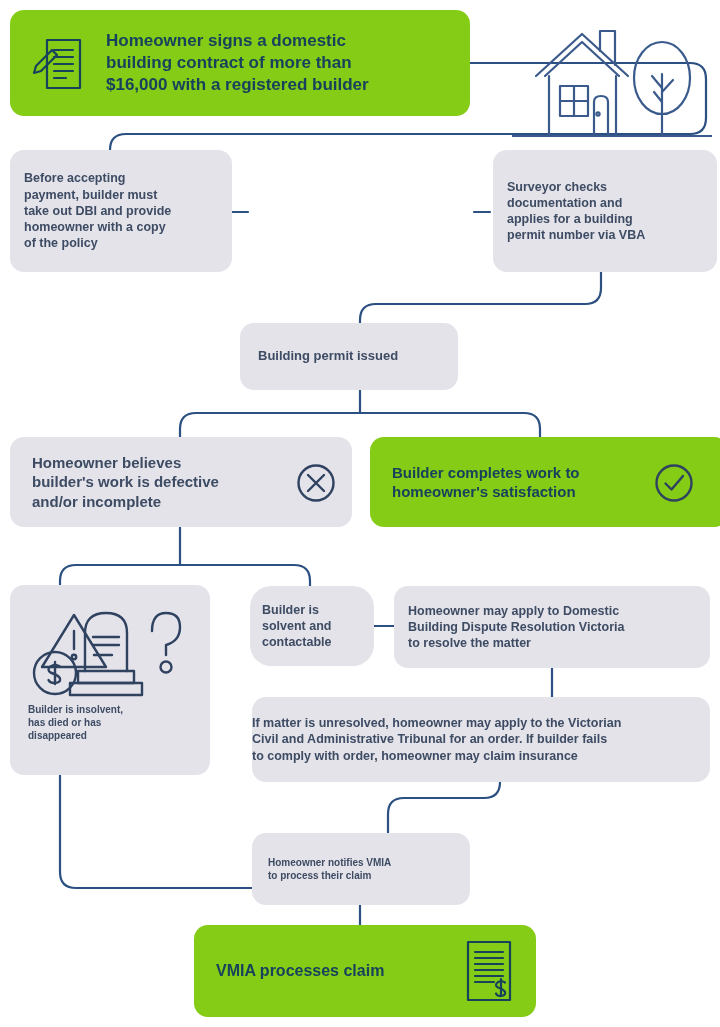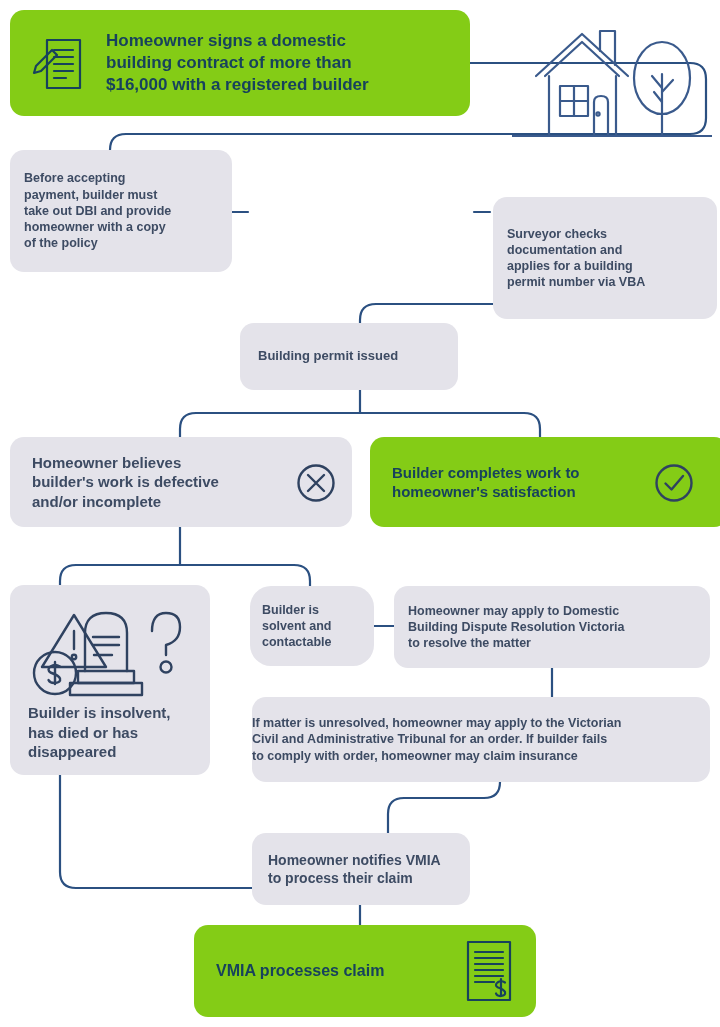--- a/index.html
+++ b/index.html
@@ -158,21 +158,21 @@
 
   <div class="node grey" style="left:10px;top:150px;width:222px;height:122px;padding:0 14px;">
     <div class="txt" style="font-size:12.5px;">Before accepting
 payment, builder must
 take out DBI and provide
 homeowner with a copy
 of the policy</div>
   </div>
 
 
-  <div class="node grey" style="left:493px;top:150px;width:224px;height:122px;padding:0 14px;margin-top:47px;">
+  <div class="node grey" style="left:493px;top:150px;width:224px;height:122px;padding:0 14px;">
     <div class="txt" style="font-size:12.5px;">Surveyor checks
 documentation and
 applies for a building
 permit number via VBA</div>
   </div>
 
   <div class="node grey" style="left:240px;top:323px;width:218px;height:67px;padding:0 18px;">
     <div class="txt" style="font-size:13px;">Building permit issued</div>
   </div>
 
@@ -220,21 +220,21 @@
 
           <circle cx="27" cy="72" r="21"></circle>
           <path d="M27,61 L27,83"></path>
           <path d="M32,65.5 Q27,62.5 22.5,65.5 Q18.5,68.5 22.5,71.5 Q31,74.5 32,77.5 Q33,81.5 27,82 Q22,82.3 20.5,79"></path>
 
           <path d="M124,30 Q124,12 138,12 Q152,12 152,26 Q152,40 138,44 L138,54"></path>
           <circle cx="138" cy="66" r="5.5"></circle>
         </g>
       </svg>
     </div>
-    <div class="txt" style="font-size:15px;">Builder is insolvent,
+    <div class="txt" style="font-size:10px;">Builder is insolvent,
 has died or has
 disappeared</div>
   </div>
 
   <div class="node grey" style="left:250px;top:586px;width:124px;height:80px;padding:0 12px;border-radius:21px;">
     <div class="txt" style="font-size:12.5px;">Builder is
 solvent and
 contactable</div>
   </div>
 
@@ -244,21 +244,21 @@
 to resolve the matter</div>
   </div>
 
   <div class="node grey" style="left:252px;top:697px;width:458px;height:85px;padding:0 0;">
     <div class="txt" style="font-size:12.5px;">If matter is unresolved, homeowner may apply to the Victorian
 Civil and Administrative Tribunal for an order. If builder fails
 to comply with order, homeowner may claim insurance</div>
   </div>
 
   <div class="node grey" style="left:252px;top:833px;width:218px;height:72px;padding:0 16px;">
-    <div class="txt" style="font-size:14px;">Homeowner notifies VMIA
+    <div class="txt" style="font-size:10px;">Homeowner notifies VMIA
 to process their claim</div>
   </div>
 
   <div class="node teal" style="left:194px;top:925px;width:342px;height:92px;padding:0 90px 0 22px;">
     <div class="txt" style="font-size:16px;">VMIA processes claim</div>
     <div class="icon" style="left:266px;top:14px;width:58px;height:64px;">
       <svg width="58" height="64" viewBox="0 0 58 64">
         <g class="ico-line">
           <rect x="8" y="3" width="42" height="58"></rect>
           <path d="M15,13 L43,13 M15,19 L43,19 M15,25 L43,25 M15,31 L43,31 M15,37 L43,37 M15,43 L34,43"></path>

